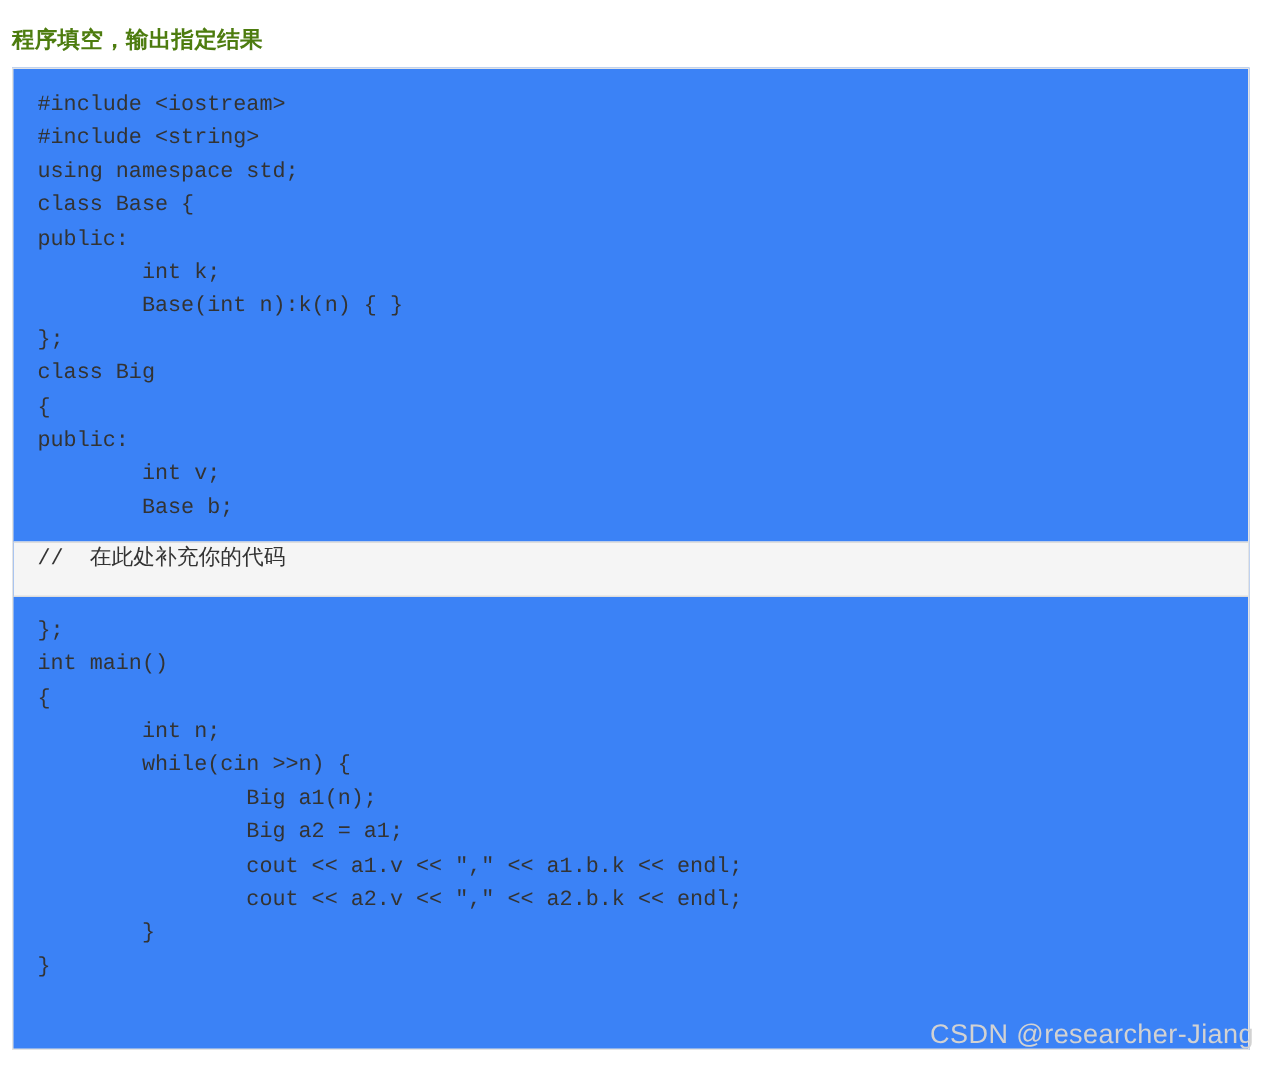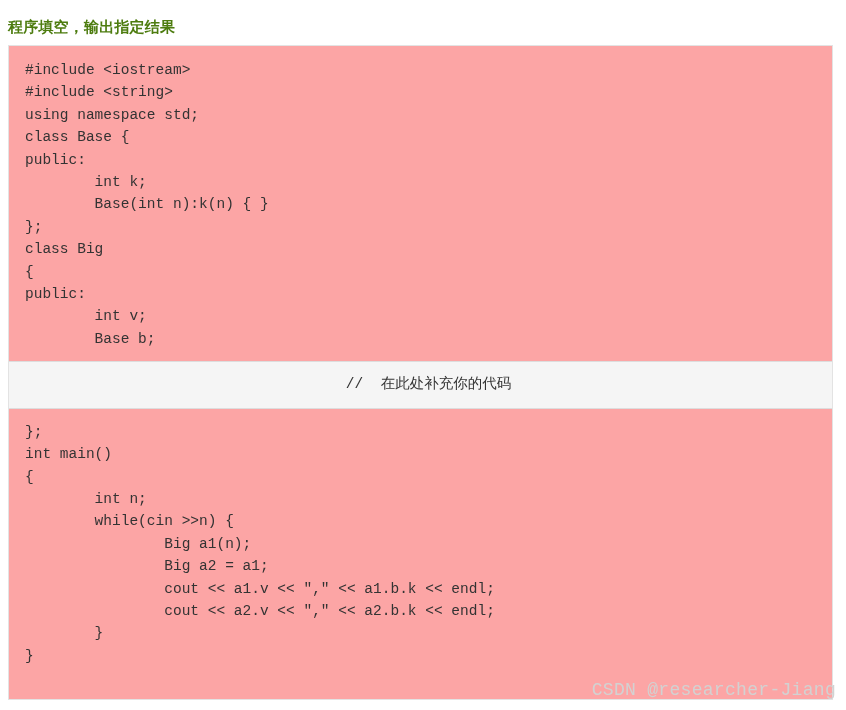--- a/index.html
+++ b/index.html
@@ -27,21 +27,21 @@
     white-space: nowrap;
   }
 
   #code-card {
     position: absolute;
     left: 8px;
     top: 45px;
     width: 825px;
     height: 655px;
     box-sizing: border-box;
-    background: #fca5a5;
+    background: #3b82f6;
     border: 1px solid #e3e3e3;
     overflow: hidden;
   }
 
   .code-pre {
     margin: 0;
     padding: 0;
     font-family: "Liberation Mono", "DejaVu Sans Mono", monospace;
     font-size: 14.5px;
     line-height: 22.4px;
@@ -55,45 +55,43 @@
   }
 
   #segment-head {
     padding-top: 13px;
     padding-bottom: 11px;
   }
 
   #segment-placeholder {
     border-top: 1px solid #dddddd;
     border-bottom: 1px solid #dddddd;
-    padding-top: 11px;
     padding-bottom: 12px;
     background: #f5f5f5;
-    text-align: center;
   }
 
   .placeholder-line {
     font-family: "Liberation Mono", "DejaVu Sans Mono", monospace;
     font-size: 14.5px;
     line-height: 22.4px;
     color: #333333;
     white-space: pre;
     padding-left: 16px;
   }
 
   #segment-tail {
     padding-top: 12px;
     padding-bottom: 12px;
   }
 
   #watermark {
     position: absolute;
     right: 10px;
     bottom: 10px;
-    font-family: Liberation Mono, monospace;
+    font-family: Liberation Sans, sans-serif;
     font-size: 18px;
     color: #d2d2d2;
     letter-spacing: 0.3px;
     white-space: nowrap;
     user-select: none;
   }
 </style>
 </head>
 <body>
 

